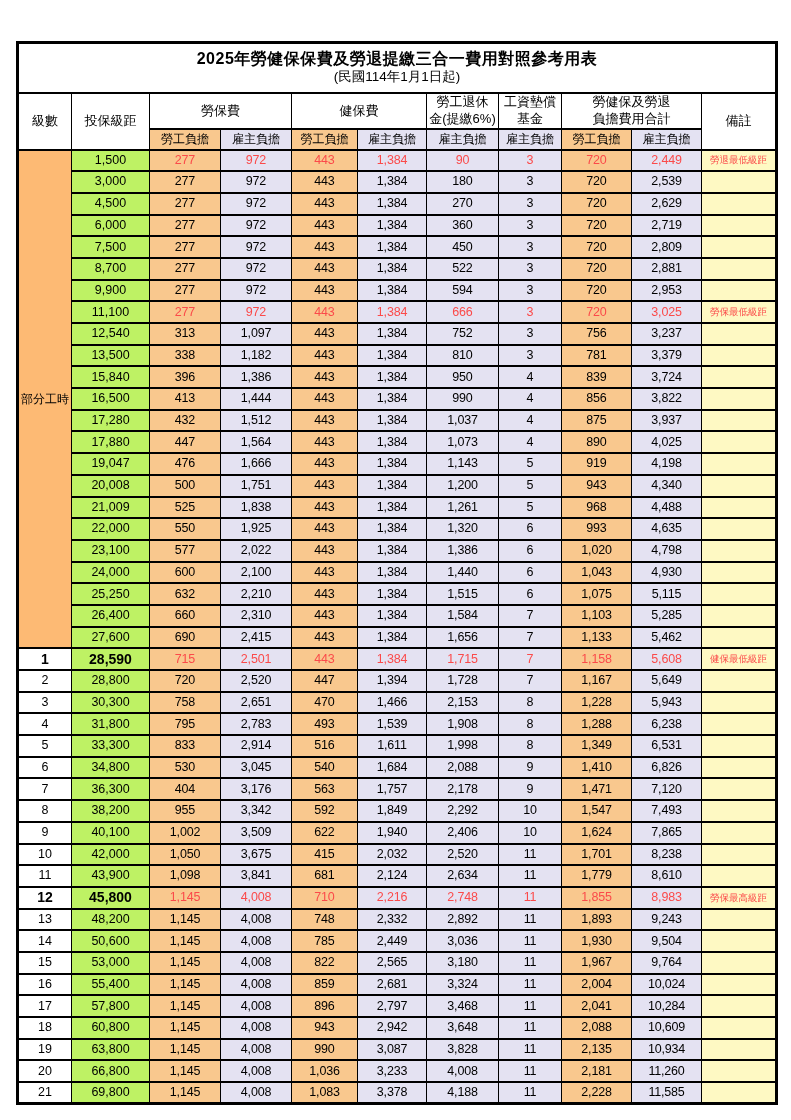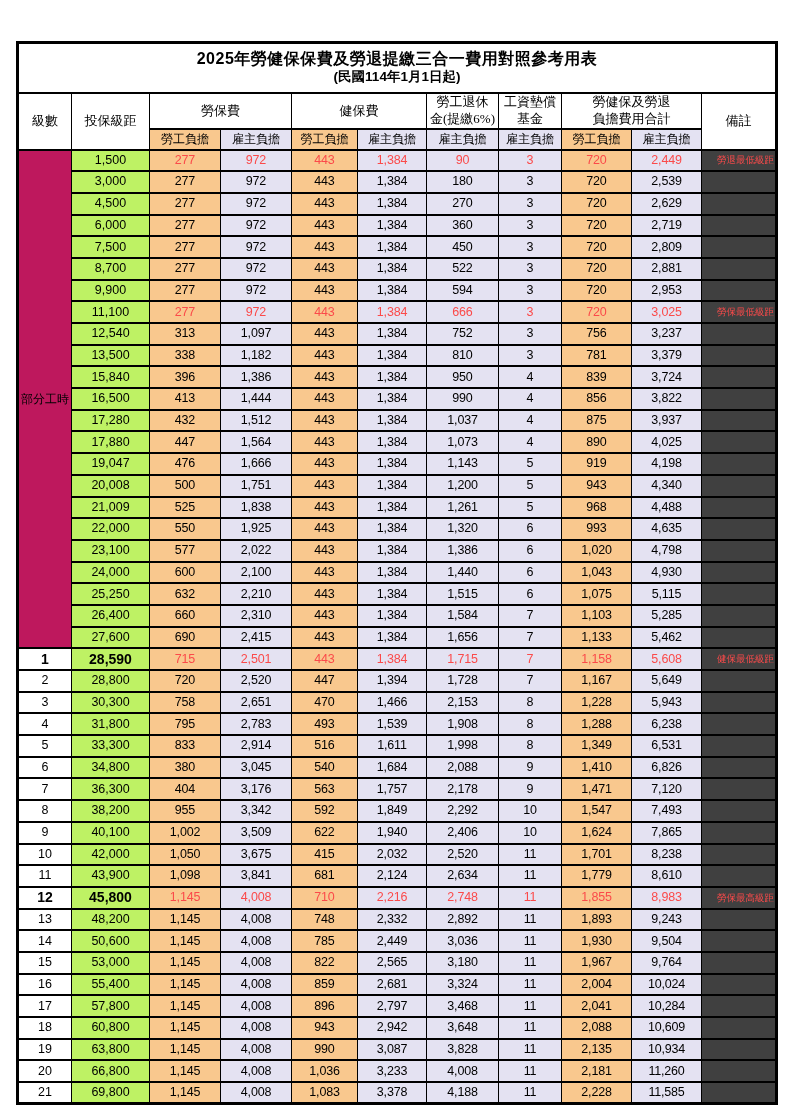--- a/index.html
+++ b/index.html
@@ -21,38 +21,38 @@
     border: 2px solid #000;
     border-left-width: 1px; border-right-width: 1px;
     text-align: center; vertical-align: middle;
     font-size: 12.5px; line-height: 1.05;
     overflow: hidden; white-space: nowrap;
     padding: 0;
   }
   
   td.title-cell { height: 50px; border-bottom-width: 2px; background: #fff; }
   .title-line1 { font-size: 16px; font-weight: bold; letter-spacing: 0.5px; }
-  .title-line2 { font-size: 13.5px; font-weight: bold; margin-top: 2px; }
+  .title-line2 { font-size: 13.5px; font-weight: normal; margin-top: 2px; }
 
   
   tr.h1 th { height: 36px; font-weight: normal; font-size: 13px; background: #fff; }
   tr.h2 th { height: 21px; font-weight: normal; font-size: 12px; }
-  th.two-line { line-height: 1.25; font-family: Liberation Serif, serif; }
+  th.two-line { line-height: 1.25; }
 
   
   .emp  { background: #F9C88E; }
   .empr { background: #E4E2F2; }
 
   
   tbody.data td { height: 21.7px; }
   td.level   { background: #fff; font-size: 12.5px; }
   td.bracket { background: #bef264; font-size: 12.5px; }
   td.val     { letter-spacing: -0.2px; }
-  td.remark  { background: #404040; font-size: 9.5px; color: #FB4A4A; padding: 0 1px; text-align: right; }
-  td.part-time { font-size: 12px; background: #be185d; }
+  td.remark  { background: #fef9c3; font-size: 9.5px; color: #FB4A4A; padding: 0 1px; }
+  td.part-time { font-size: 12px; background: #fdba74; }
 
   tr.red td.val, tr.red td.remark { color: #FB4A4A; }
   tr.bold-row td.level, tr.bold-row td.bracket { font-weight: bold; font-size: 14px; }
 </style>
 </head>
 <body>
 
 <div class="sheet">
   <table class="main">
     <colgroup>
@@ -435,21 +435,21 @@
           <td class="val empr">1,611</td>
           <td class="val empr">1,998</td>
           <td class="val empr">8</td>
           <td class="val emp">1,349</td>
           <td class="val empr">6,531</td>
           <td class="remark"></td>
         </tr>
         <tr>
           <td class="level">6</td>
           <td class="bracket">34,800</td>
-          <td class="val emp">380</td>
+          <td class="val emp">530</td>
           <td class="val empr">3,045</td>
           <td class="val emp">540</td>
           <td class="val empr">1,684</td>
           <td class="val empr">2,088</td>
           <td class="val empr">9</td>
           <td class="val emp">1,410</td>
           <td class="val empr">6,826</td>
           <td class="remark"></td>
         </tr>
         <tr>

